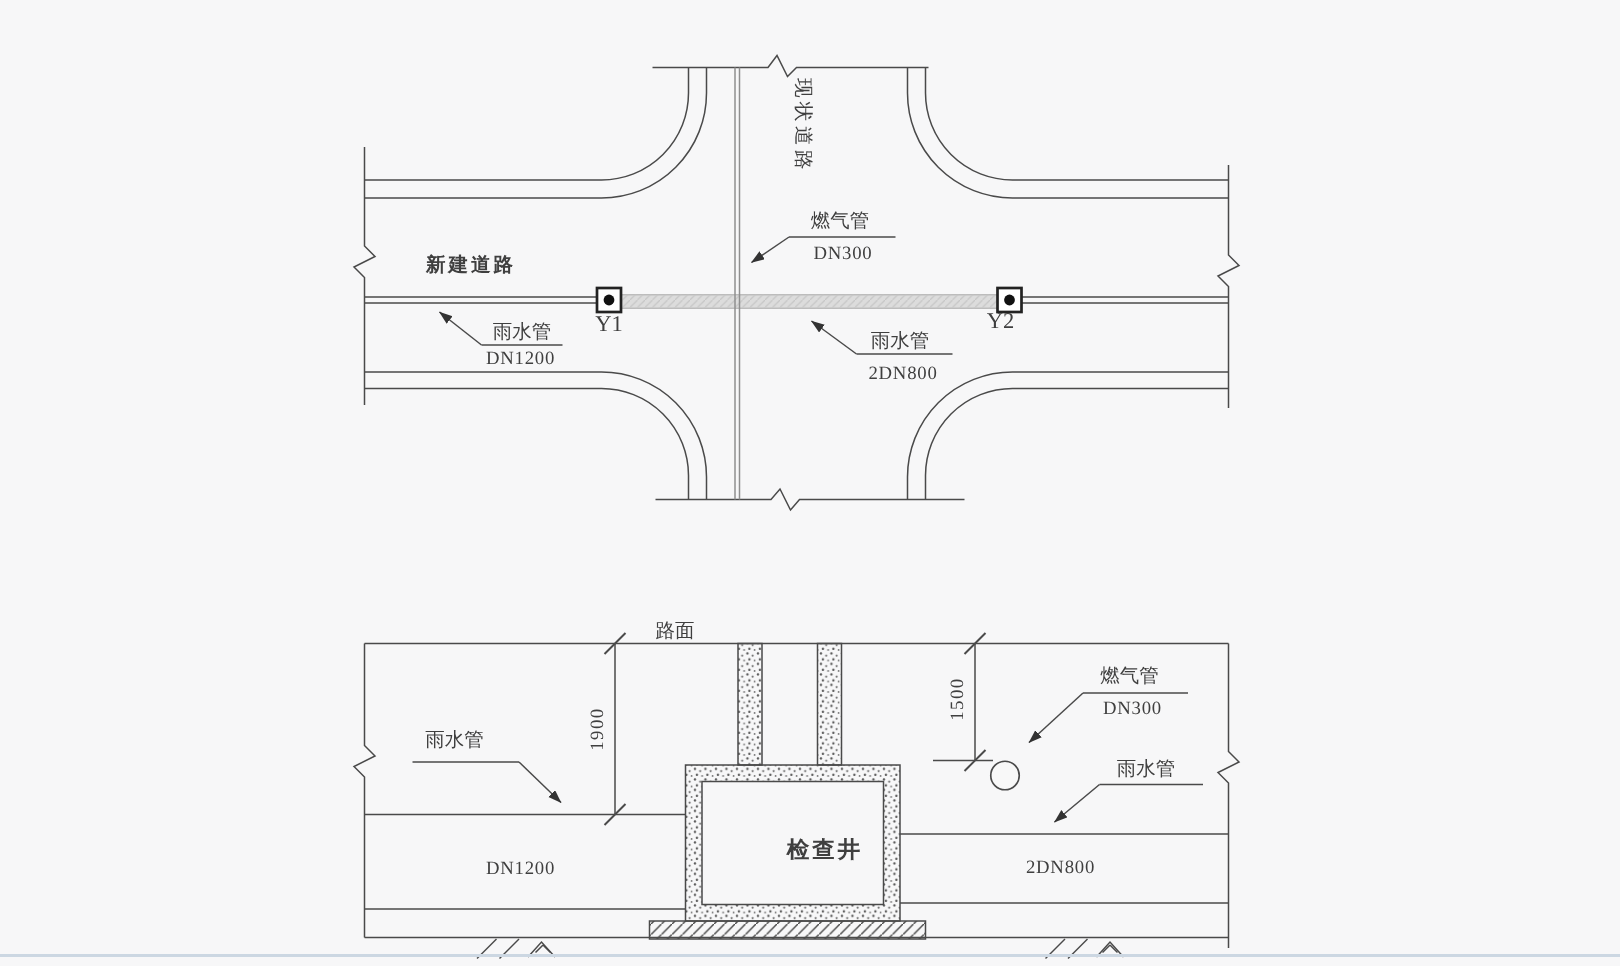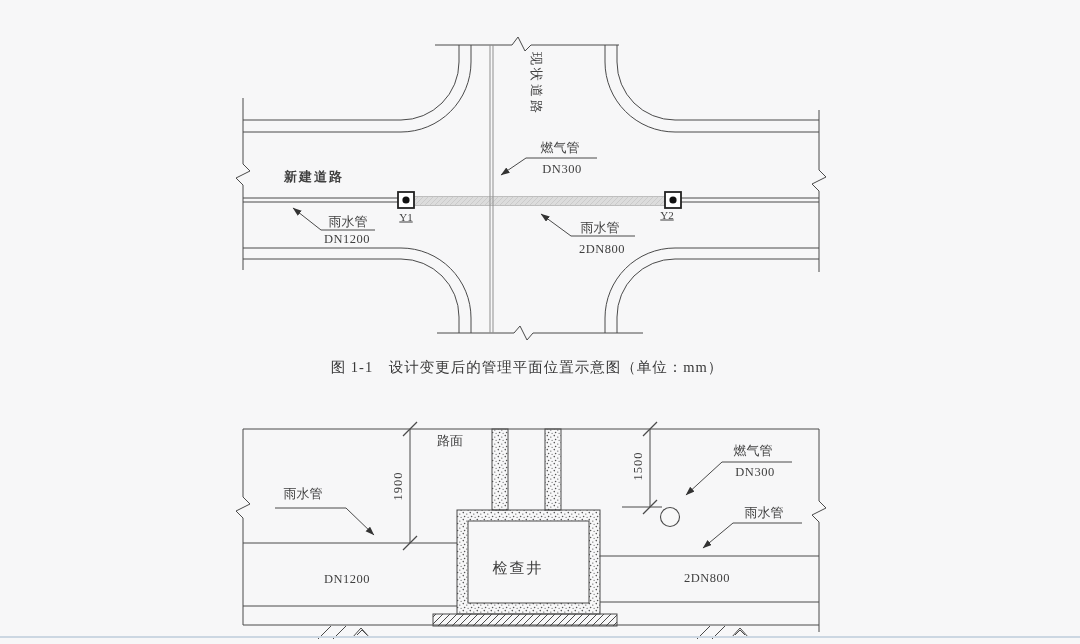--- a/index.html
+++ b/index.html
@@ -10,21 +10,21 @@
     color:#3f3f3f;
   }
   #stage{position:absolute;left:0;top:0;width:1080px;height:644px;}
   svg{position:absolute;left:0;top:0;}
   .lbl{
     position:absolute;white-space:nowrap;
     transform:translate(-50%,-50%);
     font-size:13px;color:#3f3f3f;line-height:1;
   }
   .lbl.spec{font-size:12.5px;letter-spacing:.5px;}
-  .lbl.small{font-size:11px;text-decoration:underline;}
+  .lbl.small{font-size:15px;}
   .lbl.rot90{transform:translate(-50%,-50%) rotate(90deg);letter-spacing:3px;}
   .lbl.rot270{transform:translate(-50%,-50%) rotate(-90deg);font-size:12.5px;letter-spacing:1px;}
   .lbl.wide{letter-spacing:2px;font-weight:bold;}
   .lbl.big{font-size:15px;letter-spacing:2px;}
   .caption{
     position:absolute;left:527px;top:367px;transform:translate(-50%,-50%);
     white-space:nowrap;font-size:14.5px;color:#383838;letter-spacing:1px;
   }
   .page-divider{
     position:absolute;left:0;top:636px;width:1080px;height:2px;
@@ -176,27 +176,26 @@
   <div class="lbl wide" style="left:314px;top:176px;">新建道路</div>
   <div class="lbl" style="left:560px;top:147px;">燃气管</div>
   <div class="lbl spec" style="left:562px;top:169px;">DN300</div>
   <div class="lbl" style="left:348px;top:221px;">雨水管</div>
   <div class="lbl spec" style="left:347px;top:239px;">DN1200</div>
   <div class="lbl" style="left:600px;top:227px;">雨水管</div>
   <div class="lbl spec" style="left:602px;top:249px;">2DN800</div>
   <div class="lbl small" style="left:406px;top:217px;">Y1</div>
   <div class="lbl small" style="left:667px;top:215px;">Y2</div>
 
-  <div class="caption">图 1-1　设计变更后的管理平面位置示意图（单位：mm）</div>
-
-  <div class="lbl" style="left:450px;top:420px;margin-top:20px;">路面</div>
+
+  <div class="lbl" style="left:450px;top:420px;">路面</div>
   <div class="lbl" style="left:303px;top:493px;">雨水管</div>
   <div class="lbl rot270" style="left:398px;top:486px;">1900</div>
   <div class="lbl spec" style="left:347px;top:579px;">DN1200</div>
-  <div class="lbl big" style="left:518px;top:568px;">检查井</div>
+  <div class="lbl big" style="left:550px;top:568px;font-weight:bold;">检查井</div>
   <div class="lbl rot270" style="left:638px;top:466px;">1500</div>
   <div class="lbl" style="left:753px;top:450px;">燃气管</div>
   <div class="lbl spec" style="left:755px;top:472px;">DN300</div>
   <div class="lbl" style="left:764px;top:512px;">雨水管</div>
   <div class="lbl spec" style="left:707px;top:578px;">2DN800</div>
 
   <div class="page-divider"></div>
 </div>
 
 </body></html>

